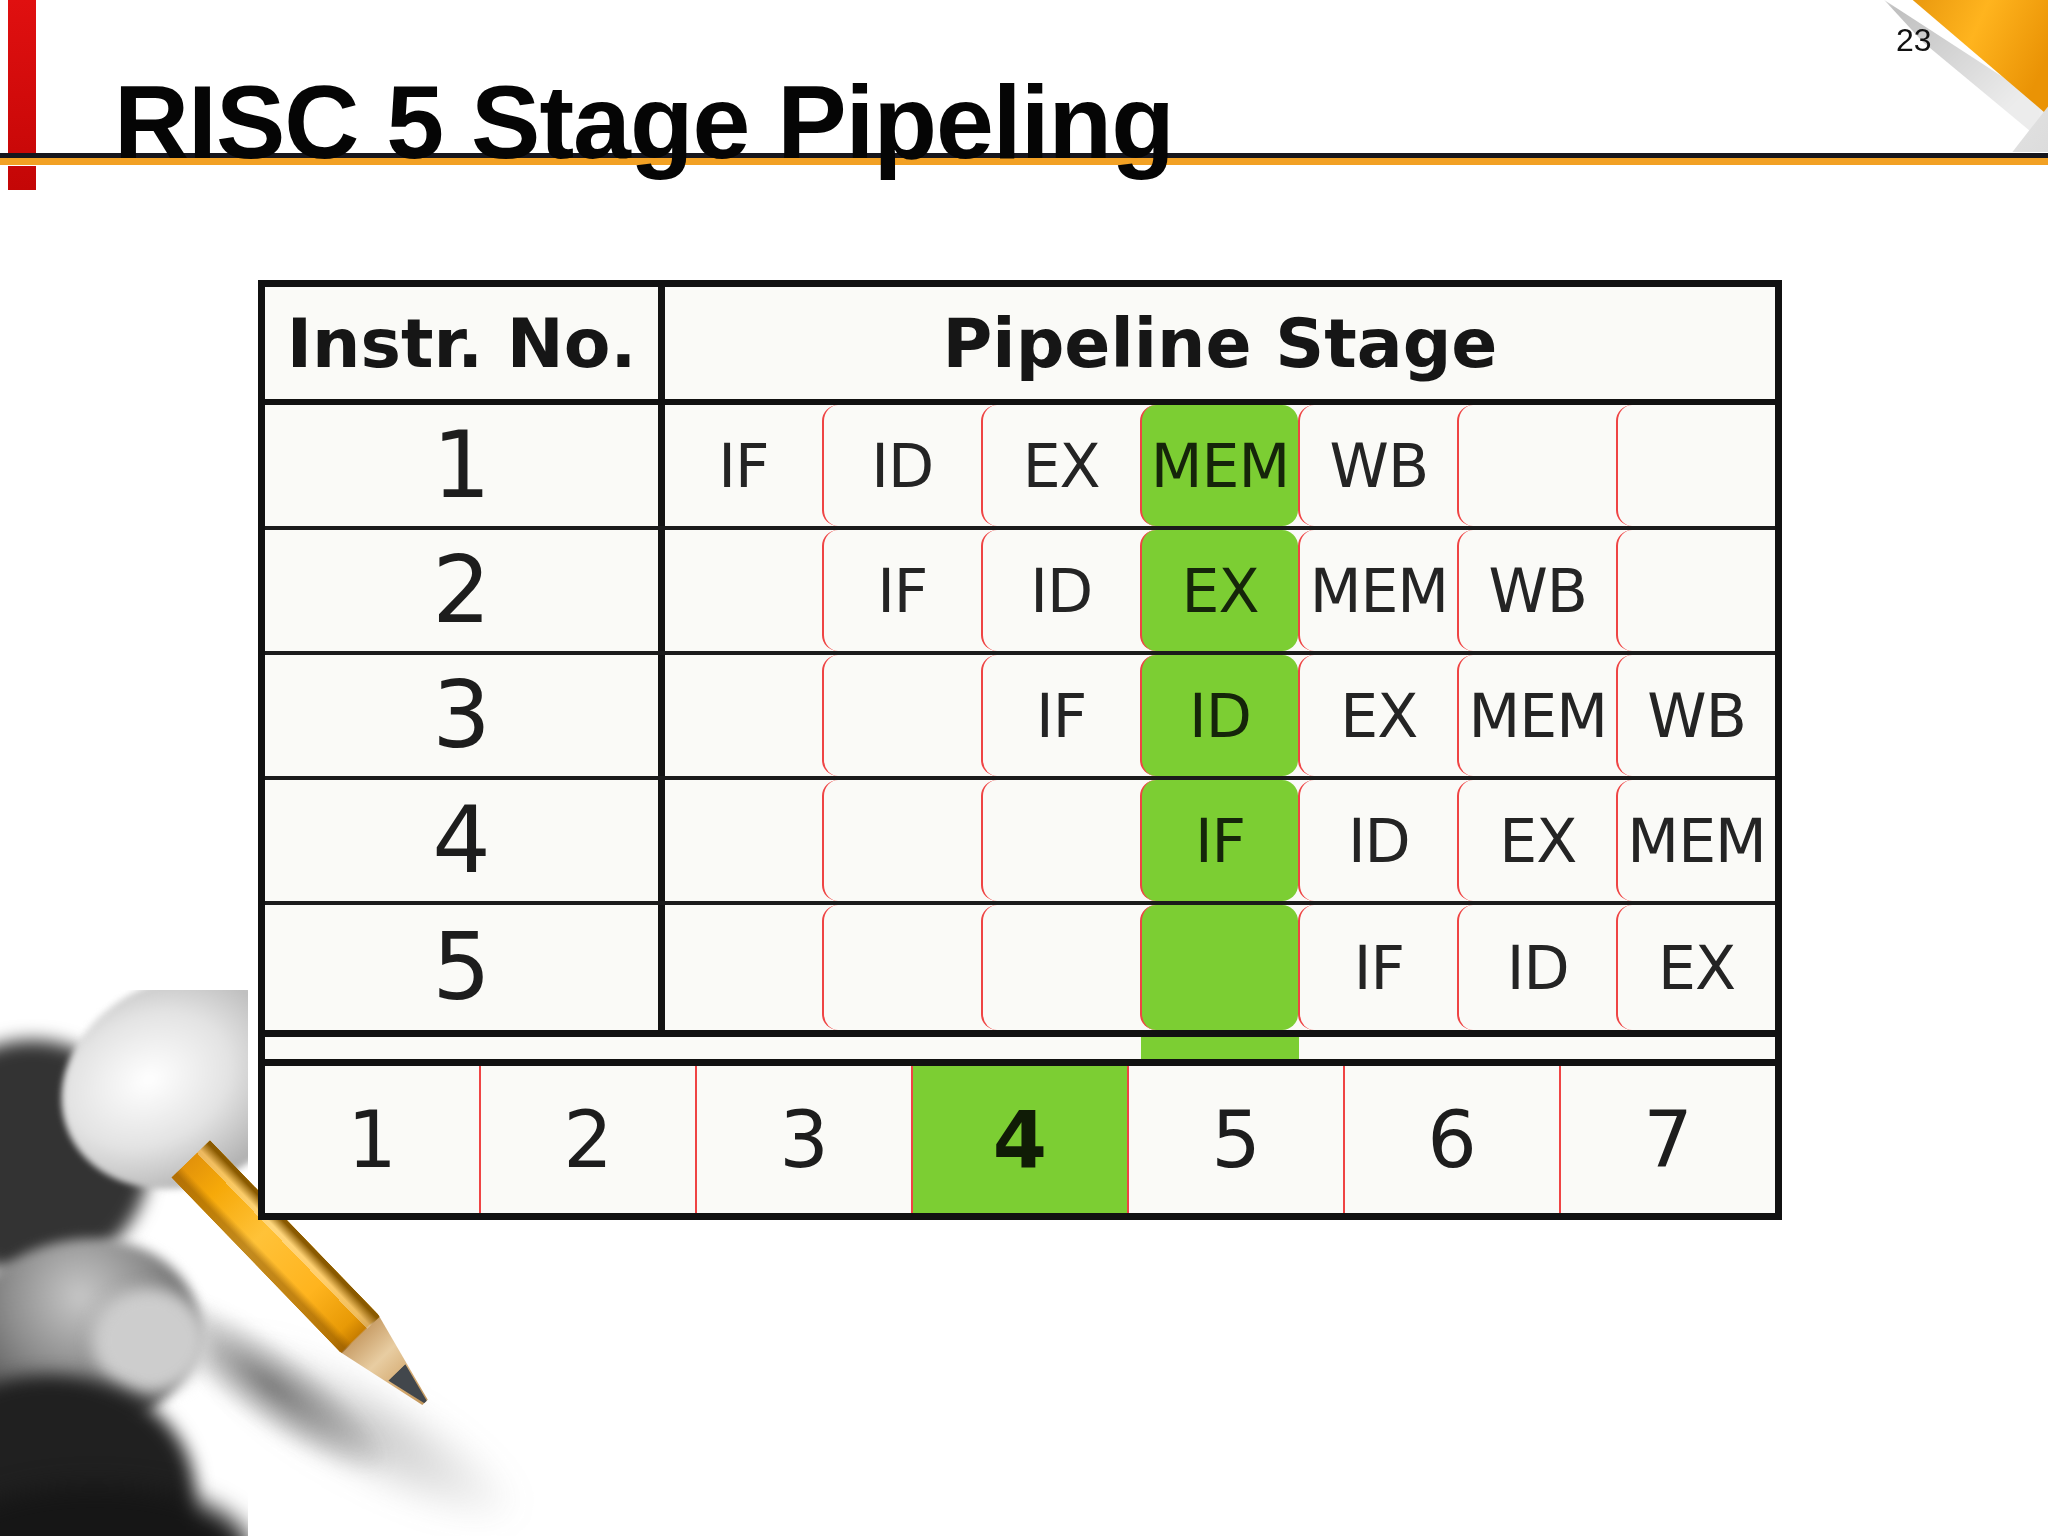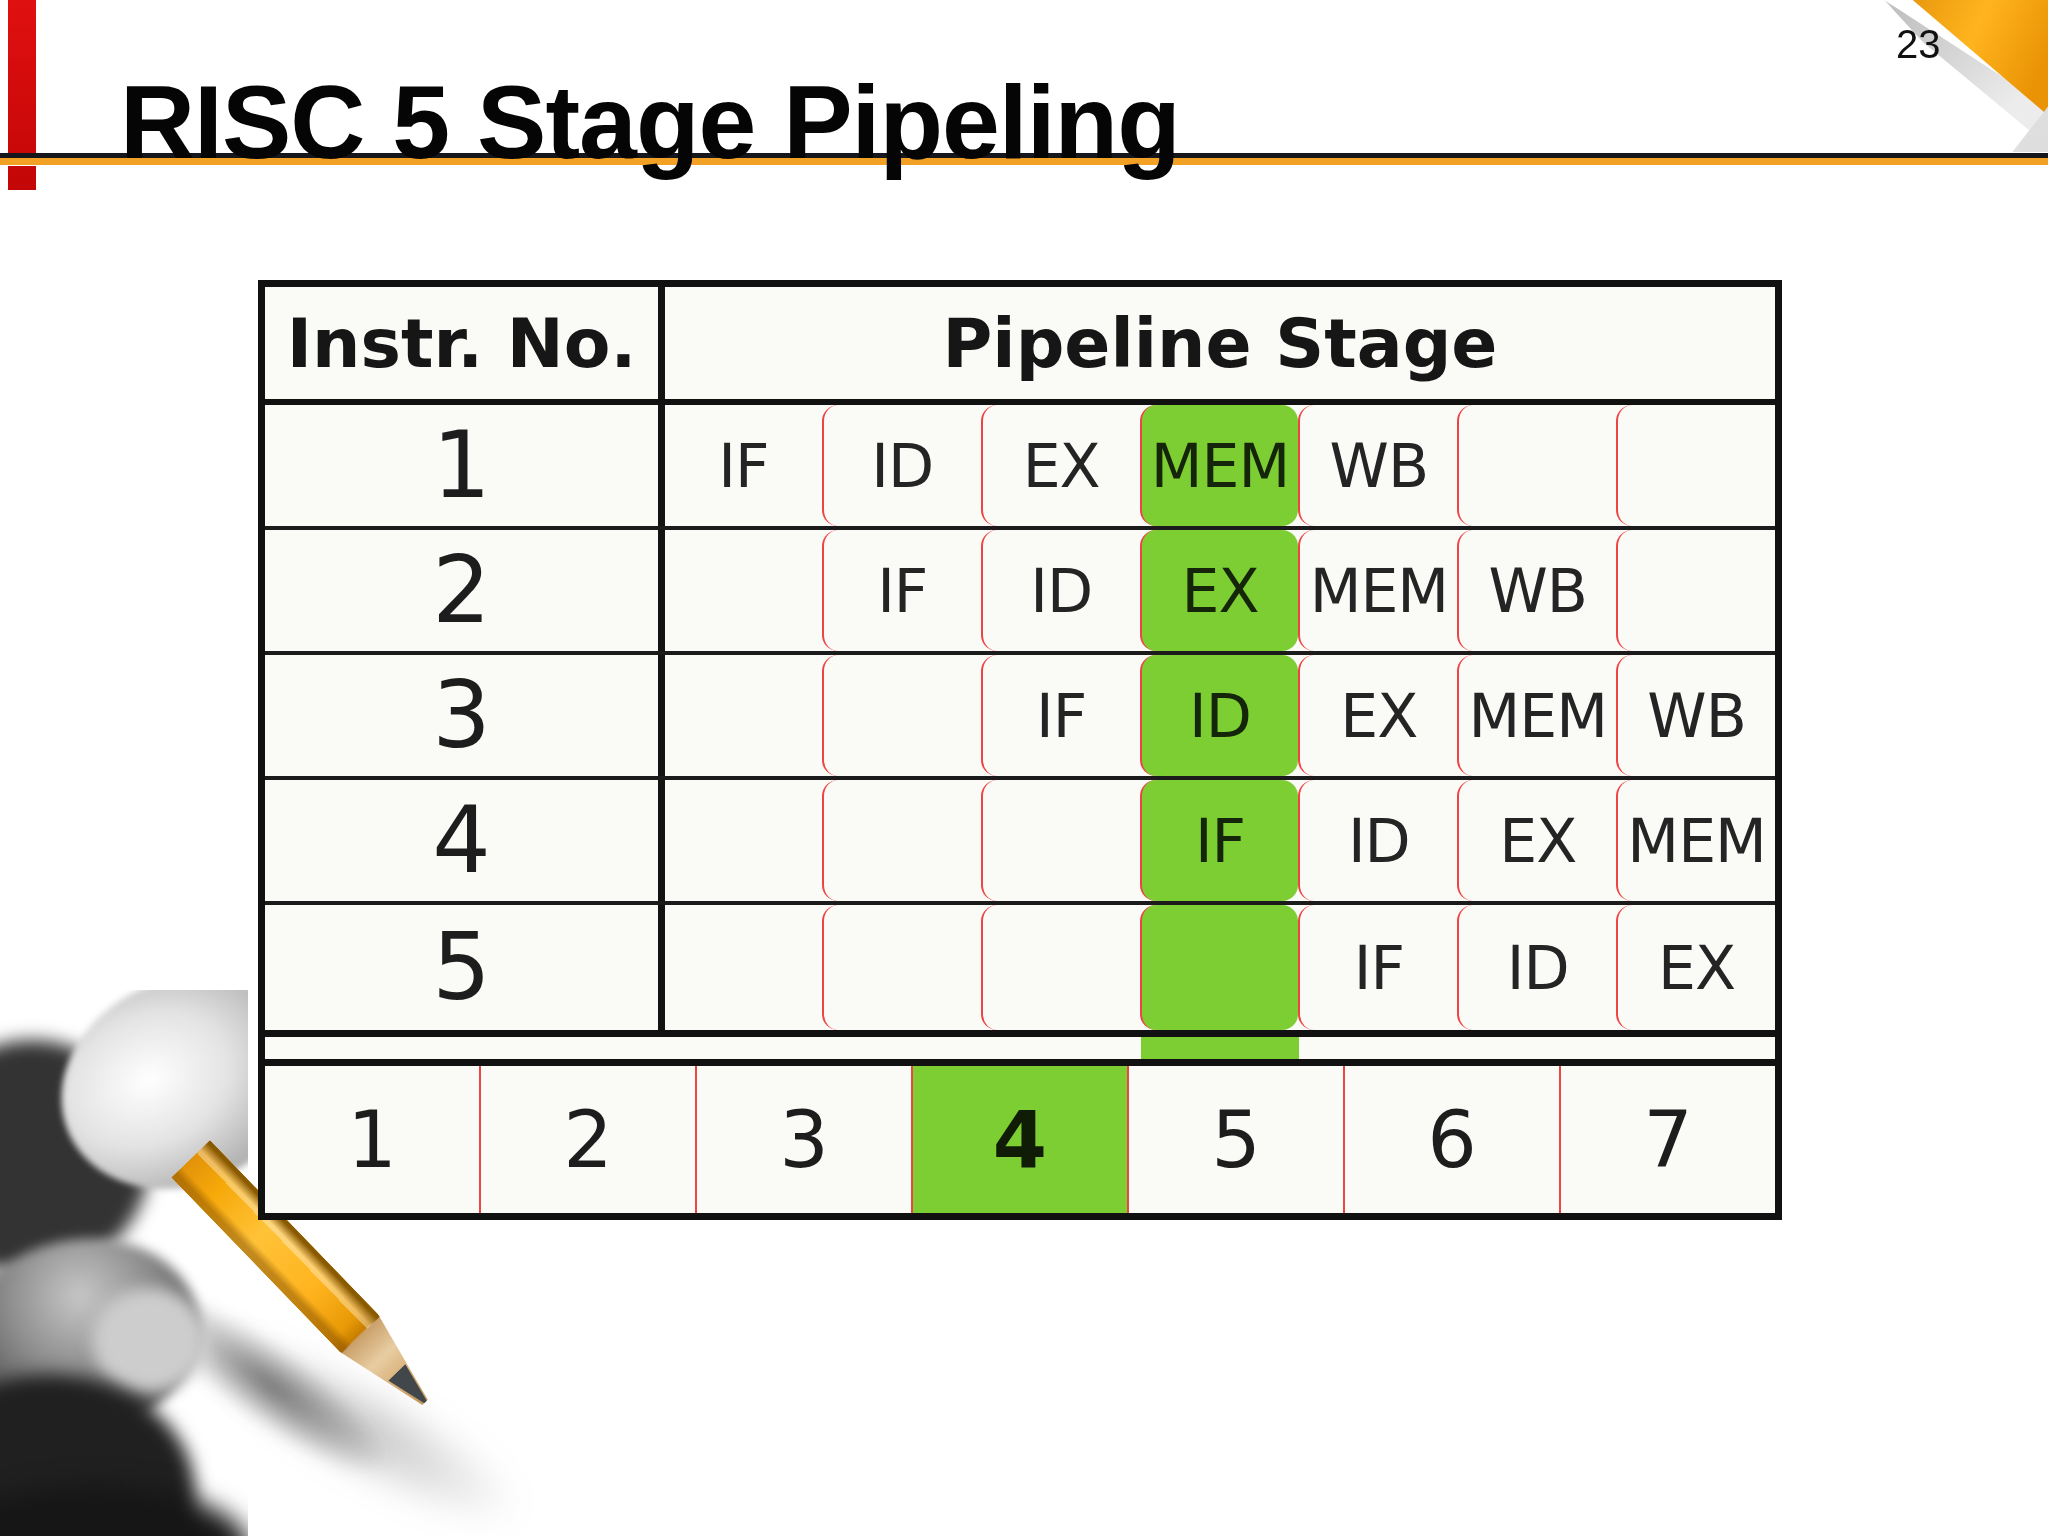--- a/index.html
+++ b/index.html
@@ -2,27 +2,27 @@
 <html><head>
 <meta charset="utf-8">
 <style>
   html,body{margin:0;padding:0;background:#888;}
   .slide{position:relative;width:2048px;height:1536px;background:#ffffff;overflow:hidden;
          font-family:"DejaVu Sans",sans-serif;}
 
   
   .red-stripe{position:absolute;left:8px;top:0;width:28px;height:190px;
               background:linear-gradient(to bottom,#e01010,#c40606);z-index:1;}
-  .title{position:absolute;left:120px;top:70px;z-index:4;
+  .title{position:absolute;left:114px;top:70px;z-index:4;
          font-family:"Liberation Sans",sans-serif;font-weight:bold;font-size:104px;
          line-height:1;color:#050505;letter-spacing:-1px;white-space:nowrap;}
   .underline{position:absolute;left:0;top:153px;width:2048px;height:13px;z-index:3;
              background:linear-gradient(to bottom,#16161d 0 5px,#f2a124 5px 12px,#ffffff 12px);}
   .page-number{position:absolute;left:1896px;top:22px;z-index:6;
-               font-family:"Liberation Sans",sans-serif;font-size:40px;color:#111;}
+               font-family:"Liberation Sans",sans-serif;font-size:32px;color:#111;}
   .corner{position:absolute;right:0;top:0;width:178px;height:152px;z-index:2;}
   .corner .fold-shadow{position:absolute;inset:0;
       clip-path:polygon(8% 0,100% 70%,100% 96%,30% 28%);
       background:linear-gradient(135deg,#b9b9b9,#ececec 75%);filter:blur(5px);}
   .corner .orange-band{position:absolute;inset:0;
       clip-path:polygon(24% 0,100% 0,100% 76%);
       background:linear-gradient(115deg,#e4920b 10%,#ffb41e 48%,#ea9305 82%);}
   .corner .white-tip{position:absolute;inset:0;
       clip-path:polygon(80% 100%,100% 70%,100% 100%);
       background:linear-gradient(120deg,#f4f4f4,#dcdcdc);}

